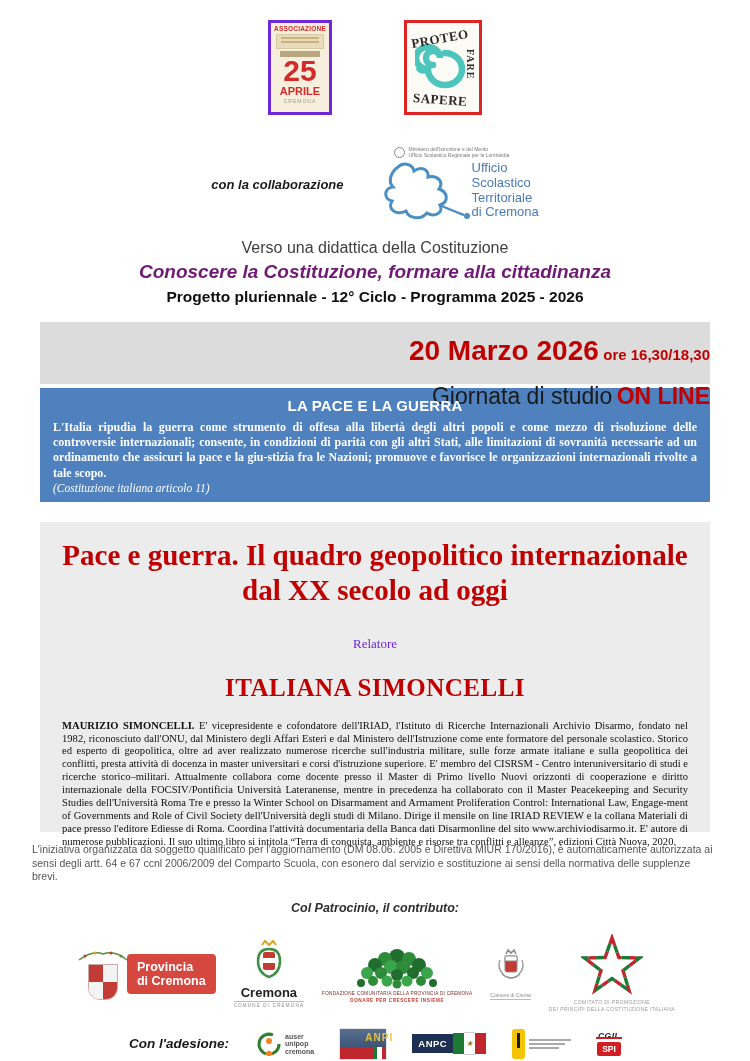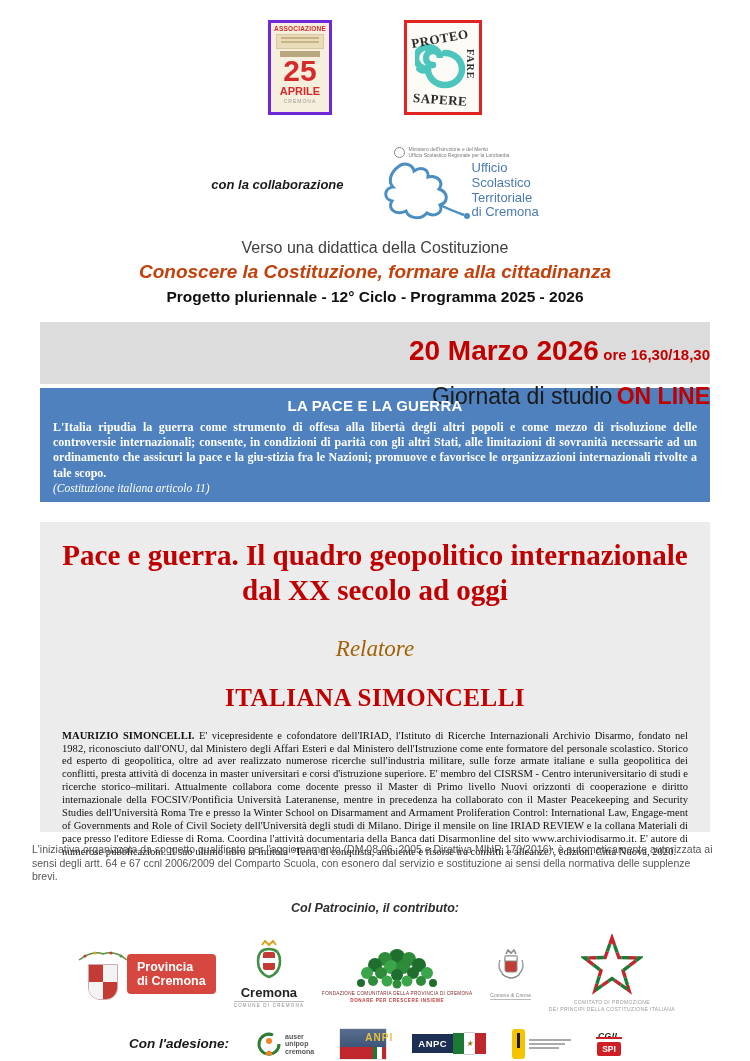--- a/index.html
+++ b/index.html
@@ -34,21 +34,21 @@
   .usr{display:flex;flex-direction:column;}
   .ministry{display:flex;align-items:center;gap:4px;margin-left:28px;}
   .ministry .emblem{width:9px;height:9px;border:1.2px solid #8a8a8a;border-radius:50%;flex:0 0 auto;}
   .ministry .mlines{font-size:5px;color:#7a7a7a;line-height:1.3;}
   .usr-body{display:flex;align-items:center;}
   .ust-text{color:#4a7ab5;font-size:13px;line-height:1.12;margin-left:-6px;}
 
   
   .intro{text-align:center;margin-top:12px;}
   .intro .l1{font-size:16px;color:#404040;}
-  .intro .l2{font-size:19px;font-weight:bold;font-style:italic;color:#c2410c;margin-top:4px;}
+  .intro .l2{font-size:19px;font-weight:bold;font-style:italic;color:#701a75;margin-top:4px;}
   .intro .l3{font-size:15.5px;font-weight:bold;color:#101010;margin-top:5px;}
 
   
   .date-box{width:670px;height:62px;margin:16px auto 0;background:#dcdcdc;text-align:right;
             box-sizing:border-box;padding-top:13px;}
   .date-line .d{font-size:28px;font-weight:bold;color:#c00000;}
   .date-line .t{font-size:15px;font-weight:bold;color:#c00000;}
   .mode-line{margin-top:16px;}
   .mode-line .g{font-size:23px;color:#1a1a1a;}
   .mode-line .m{font-size:23px;font-weight:bold;color:#c00000;}
@@ -59,21 +59,21 @@
   .blue-title{text-align:center;font-weight:bold;font-size:15px;letter-spacing:.2px;}
   .blue-body{font-family:"Liberation Serif",serif;font-weight:bold;font-size:12px;line-height:1.27;
              text-align:justify;margin-top:6px;}
   .blue-src{font-family:"Liberation Serif",serif;font-style:italic;font-size:11.5px;margin-top:1px;}
 
   
   .panel{width:670px;height:310px;margin:20px auto 0;background:#ececec;box-sizing:border-box;
          padding:16px 22px 0;text-align:center;}
   .talk-title{font-family:"Liberation Serif",serif;font-weight:bold;color:#c00000;
               font-size:29px;line-height:1.2;}
-  .relatore{font-family:"Liberation Serif",serif;font-style:italic;font-size:23px;color:#a16207;margin-top:28px;}
+  .relatore{font-family:"Liberation Serif",serif;font-size:13px;color:#6d28d9;margin-top:28px;}
   .speaker{font-family:"Liberation Serif",serif;font-weight:bold;color:#c00000;font-size:25px;
            letter-spacing:.5px;margin-top:22px;}
   .bio{font-family:"Liberation Serif",serif;font-size:10.6px;color:#101010;line-height:1.22;
        text-align:justify;margin-top:18px;}
   .bio .lead{font-weight:bold;}
   .bio .lnk{color:#101010;text-decoration:none;}
 
   
   .legal{width:686px;margin:11px auto 0;font-size:10.5px;color:#555;line-height:1.3;text-align:left;}
 

